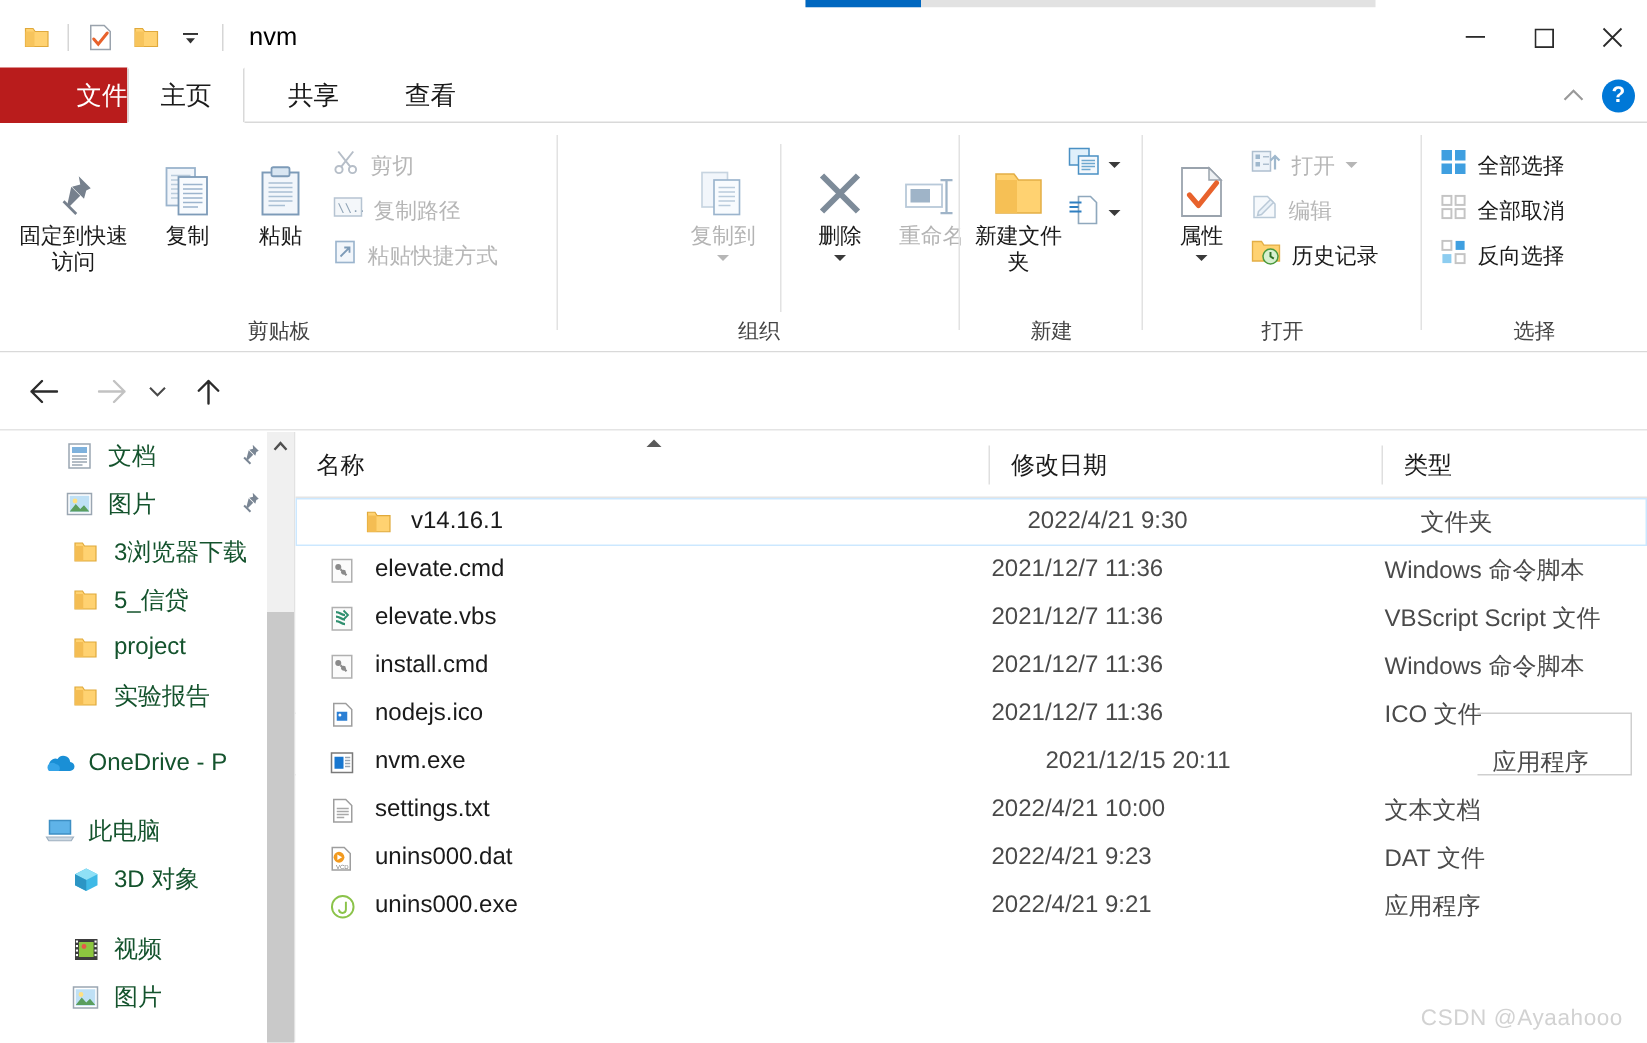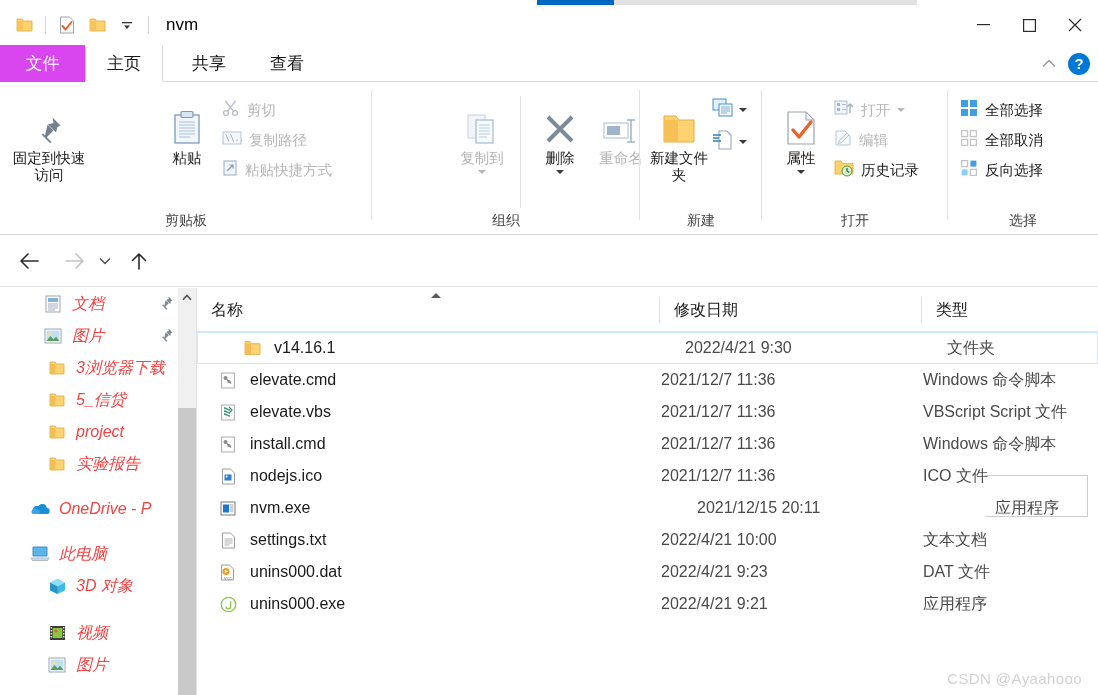--- a/index.html
+++ b/index.html
@@ -23,21 +23,21 @@
   .vsep { width:1px; height:18px; background:#d6d6d6; margin:0 5px; }
   .win-title { margin-left:10px; font-size:17px; color:#000; }
   .wincontrols { position:absolute; right:0; top:0; display:flex; height:40px; }
   .wc { width:46px; height:40px; display:flex; align-items:center; justify-content:center; cursor:default; }
   .wc svg { display:block; }
 
   
   .tabstrip { position:absolute; left:0; top:45px; width:1098px; height:37px; background:#fff; border-bottom:1px solid #d9d9d9; }
   .tab { position:absolute; top:0; height:37px; display:flex; align-items:center; justify-content:center;
          font-size:17px; color:#1a1a1a; cursor:default; }
-  .tab.file { left:0; width:85px; background:#d946ef; color:#fff; height:37px; }
+  .tab.file { left:0; width:85px; background:#b91c1c; color:#fff; height:37px;justify-content:flex-end; }
   .tab.active { background:#fff; border-left:1px solid #d9d9d9; border-right:1px solid #d9d9d9; border-top:1px solid #fff;
                 border-bottom:1px solid #fff; z-index:2; }
   .ribbon-right { position:absolute; right:8px; top:45px; height:37px; display:flex; align-items:center; gap:8px; }
   .help-circle { width:22px; height:22px; border-radius:50%; background:#0078d7; color:#fff; font-size:15px; font-weight:bold;
                  display:flex; align-items:center; justify-content:center; cursor:default; }
 
   
   .ribbon { position:absolute; left:0; top:82px; width:1098px; height:153px; background:#fff; border-bottom:1px solid #d9d9d9; }
   .rgroup { position:absolute; top:0; height:153px; }
   .rgroup .sep { position:absolute; right:0; top:8px; width:1px; height:130px; background:#e2e2e2; }
@@ -62,21 +62,21 @@
   .refresh { position:absolute; left:732px; top:240px; width:42px; height:42px; border:1px solid #cfcfcf; border-left:none;
              display:flex; align-items:center; justify-content:center; background:#fff; cursor:default; }
   .searchbox { position:absolute; left:783px; top:240px; width:305px; height:42px; border:1px solid #cfcfcf; background:#fff;
                display:flex; align-items:center; gap:10px; padding-left:14px; cursor:text; }
   .searchbox .ph { font-size:16px; color:#6d6d6d; }
 
   
   .navpane { position:absolute; left:0; top:288px; width:196px; height:407px; background:#fff; overflow:hidden; }
   .navitem { display:flex; align-items:center; height:32px; cursor:default; position:relative; }
   .navitem .ni-ico { width:20px; height:20px; display:flex; align-items:center; justify-content:center; flex:0 0 20px; }
-  .navitem .ni-lbl { font-size:16px; color:#ef4444; white-space:nowrap; margin-left:9px;font-style:italic; }
+  .navitem .ni-lbl { font-size:16px; color:#14532d; white-space:nowrap; margin-left:9px; }
   .navitem .pin { position:absolute; right:22px; top:7px; }
   .navsep { height:13px; }
   .navscroll { position:absolute; left:178px; top:288px; width:18px; height:407px; background:#fff; }
   .navscroll .uparrow { width:18px; height:18px; background:#f0f0f0; display:flex; align-items:center; justify-content:center; }
   .navscroll .track { position:absolute; top:18px; left:0; width:18px; bottom:0; background:#f0f0f0; }
   .navscroll .thumb { position:absolute; left:0; top:102px; width:18px; height:290px; background:#c9c9c9; }
   .panesplit { position:absolute; left:196px; top:288px; width:1px; height:407px; background:#e2e2e2; }
 
   
   .filelist { position:absolute; left:197px; top:288px; width:788px; height:407px; background:#fff; }
@@ -187,20 +187,35 @@
           <svg width="34" height="34" viewBox="0 0 34 34">
               <g fill="#76808d">
                 <path d="M20.5 5.5l8 8-3 1.5-1.5 5.5-8-8 5.5-1.5z"></path>
                 <path d="M15.5 12.5l6 6L14 26l-1.2-1.2z"></path>
                 <rect x="11" y="21.5" width="12" height="1.8" transform="rotate(45 11 21.5)"></rect>
               </g>
             </svg>
         </div>
         <div class="lbl">固定到快速访问</div>
       </div>
+      <div class="bigbtn" style="position:absolute;left:96px;top:12px;width:58px;">
+        <div class="ico">
+          <svg width="34" height="36" viewBox="0 0 34 36">
+            <rect x="3" y="2" width="19" height="25" fill="#f2f6fb" stroke="#9bb4cd" stroke-width="1.2"></rect>
+            <g stroke="#b9cbdc" stroke-width="1">
+                <path d="M6 7h13M6 10h13M6 13h13M6 16h13M6 19h13M6 22h10"></path>
+              </g>
+            <rect x="11" y="8" width="19" height="25" fill="#f8fbfe" stroke="#7d9bb8" stroke-width="1.2"></rect>
+            <g stroke="#9bb4cd" stroke-width="1">
+                <path d="M14 13h13M14 16h13M14 19h13M14 22h13M14 25h13M14 28h10"></path>
+              </g>
+          </svg>
+        </div>
+        <div class="lbl">复制</div>
+      </div>
       <div class="bigbtn" style="position:absolute;left:158px;top:12px;width:58px;">
         <div class="ico">
           <svg width="32" height="36" viewBox="0 0 32 36">
             <rect x="4" y="5" width="24" height="28" fill="#f2f6fb" stroke="#7d9bb8" stroke-width="1.3"></rect>
             <rect x="10" y="1.5" width="12" height="6" rx="1.2" fill="#d9e6f2" stroke="#7d9bb8" stroke-width="1.2"></rect>
             <g stroke="#a9bfd4" stroke-width="1">
                 <path d="M8 12h16M8 15h16M8 18h16M8 21h16M8 24h16M8 27h11"></path>
               </g>
           </svg>
         </div>

